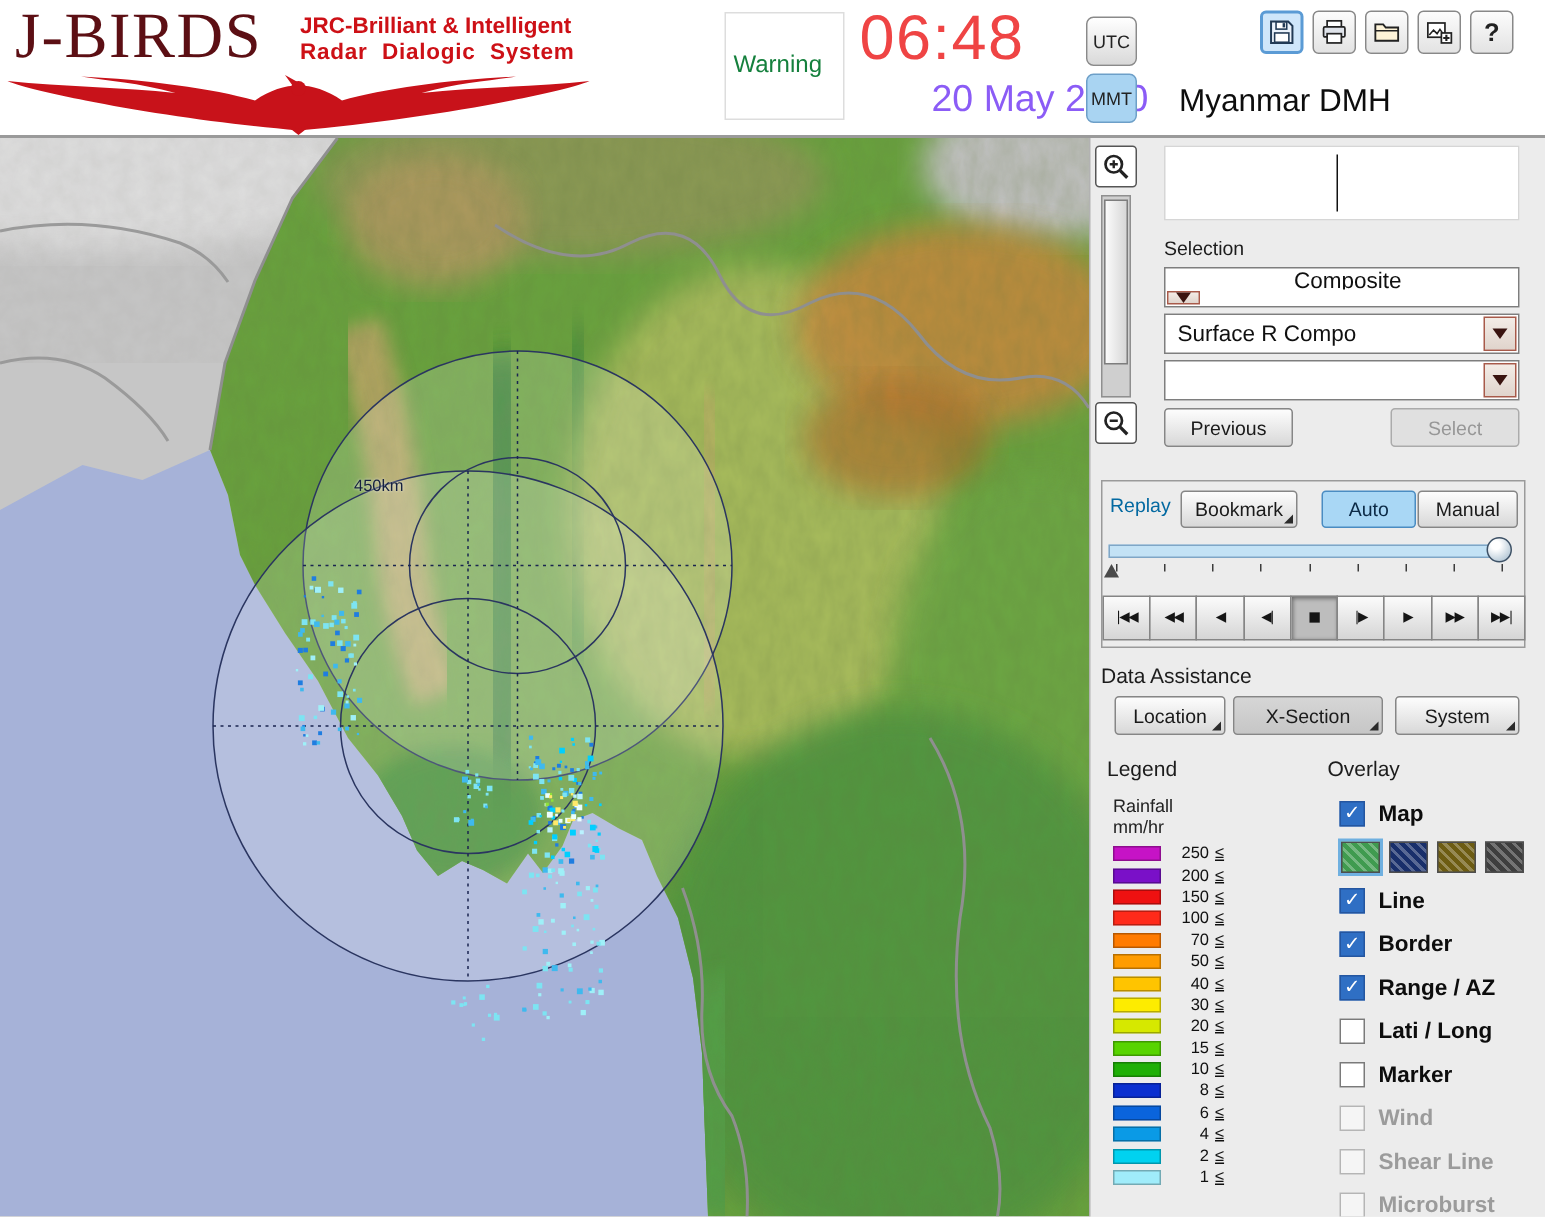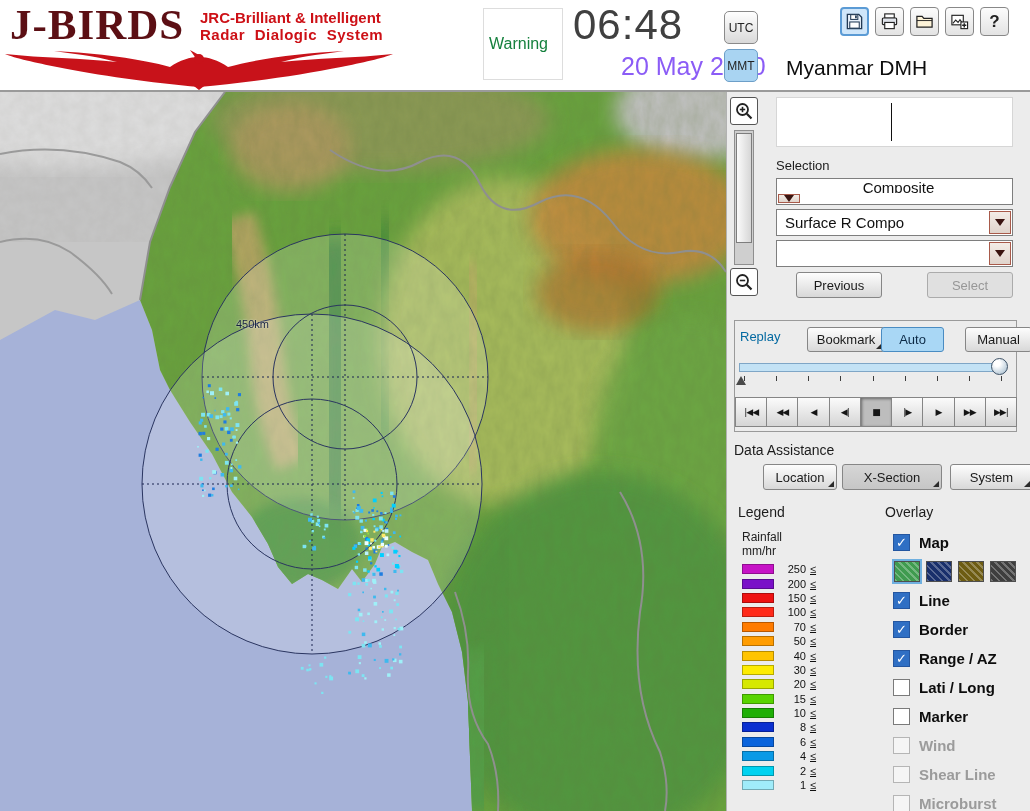--- a/index.html
+++ b/index.html
@@ -4,29 +4,29 @@
 <style>
   * { box-sizing: border-box; margin: 0; padding: 0; }
   html,body { width:1030px; height:811px; overflow:hidden; background:#fff;
     font-family:"Liberation Sans", sans-serif; color:#111; }
   button { font-family:"Liberation Sans", sans-serif; cursor:pointer; }
 
   
   .header { position:absolute; left:0; top:0; width:1030px; height:92px; background:#fff;
     border-bottom:2px solid #9a9a9a; }
   .logo-title { position:absolute; left:10px; top:0px; font-family:"Liberation Serif", serif;
-    font-weight:bold; font-size:43px; color:#5c0f14; letter-spacing:1px; }
+    font-weight:normal; font-size:43px; color:#5c0f14; letter-spacing:1px; }
   .logo-subs { position:absolute; left:200px; top:9px; color:#cd1016; font-weight:bold;
     font-size:15px; line-height:17px; }
   .logo-sub2 { letter-spacing:.5px; word-spacing:5px; }
   .eagle { position:absolute; left:2px; top:50px; }
   .warning-box { position:absolute; left:483px; top:8px; width:80px; height:72px;
     background:#fff; border:1px solid #ddd; display:flex; align-items:center; }
   .warning-box span { color:#15803d; font-size:16px; padding-left:5px; }
-  .clock-time { position:absolute; left:573px; top:1px; font-size:42px; color:#404040; letter-spacing:1px; }
+  .clock-time { position:absolute; left:573px; top:1px; font-size:42px; color:#ef4444; letter-spacing:1px; }
   .clock-date { position:absolute; left:573px; top:52px; font-size:25px; color:#8b5cf6;margin-left:48px; }
   .tz-btn { position:absolute; left:724px; width:34px; height:33px; border-radius:5px;
     border:1px solid #8a8a8a; background:linear-gradient(#ffffff,#d9d9d9);
     font-size:12px; color:#222; padding:0; }
   .tz-utc { top:11px; }
   .tz-mmt { top:49px; background:#a9d4f2; border-color:#6d9fc8; }
   .hicon-btn { position:absolute; top:7px; width:29px; height:29px; border-radius:4px;
     border:1px solid #888; background:linear-gradient(#fcfcfc,#e3e3e3);
     display:flex; align-items:center; justify-content:center; padding:0; }
   .hicon-save { left:840px; background:#cfe6fa; border:2px solid #5b9bd5; }
@@ -64,21 +64,21 @@
     border:1px solid #7e7e7e; display:flex; align-items:center; }
   .dd1 { top:86px;flex-direction:column; } .dd2 { top:117px; } .dd3 { top:148px; }
   .dd-value { flex:1; padding-left:8px; font-size:15px; color:#101010;
     white-space:nowrap; overflow:hidden; }
   .dd-arrow { width:22px; align-self:stretch; margin:1px; background:linear-gradient(#f3ece6,#e0d4cc);
     border:1px solid #a85a4a; display:flex; align-items:center; justify-content:center; padding:0; }
   .dd-arrow i { width:0; height:0; border-left:5px solid transparent;
     border-right:5px solid transparent; border-top:7px solid #3a1410; }
 
   .btn { background:linear-gradient(#fdfdfd,#d8d8d8); border:1px solid #868686;
-    border-radius:3px; font-size:13px; color:#1a1a1a;margin-left:20px; }
+    border-radius:3px; font-size:13px; color:#1a1a1a; }
   .prev-btn { position:absolute; left:49px; top:180px; width:86px; height:26px; }
   .select-btn { position:absolute; left:200px; top:180px; width:86px; height:26px;
     background:#e0e0e0; color:#979797; border:1px solid #ababab; border-radius:3px; font-size:13px; }
 
   .replay-box { position:absolute; left:7px; top:228px; width:283px; height:112px;
     border:1px solid #9a9a9a; }
   .replay-label { position:absolute; left:5px; top:8px; font-size:13px; color:#0369a1;text-align:right; }
   .menu-btn { position:relative; }
   .menu-btn::after { content:""; position:absolute; right:2px; bottom:2px;
     border-left:6px solid transparent; border-bottom:6px solid #2b2b2b; }

